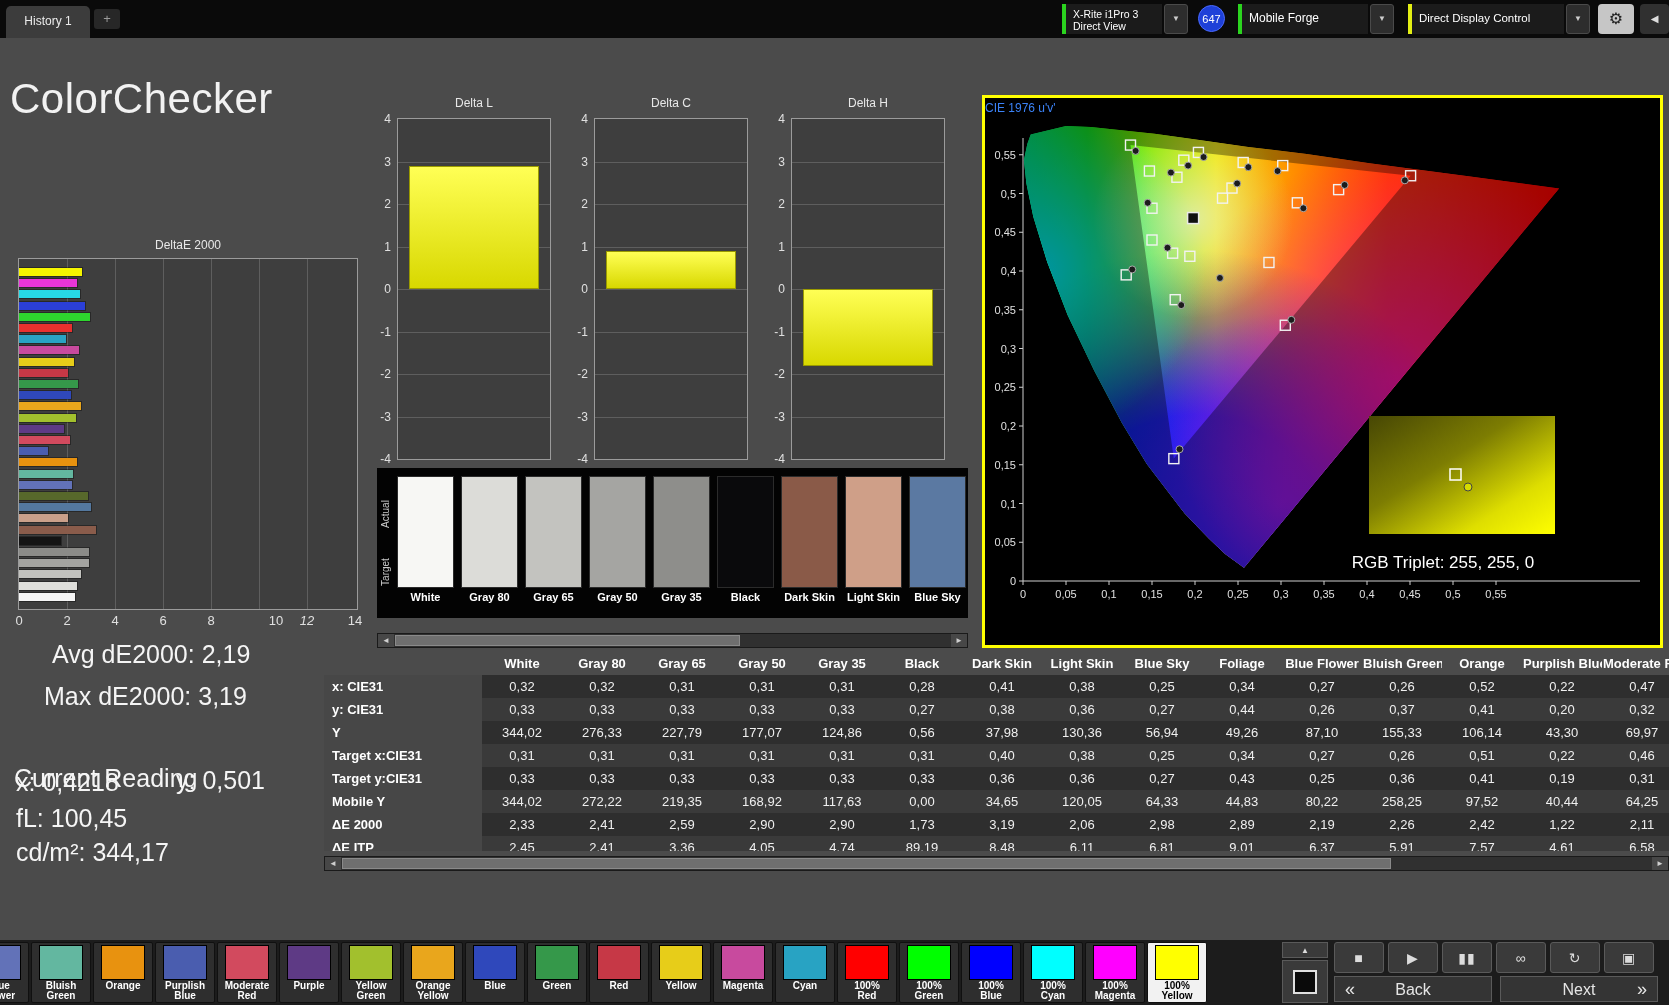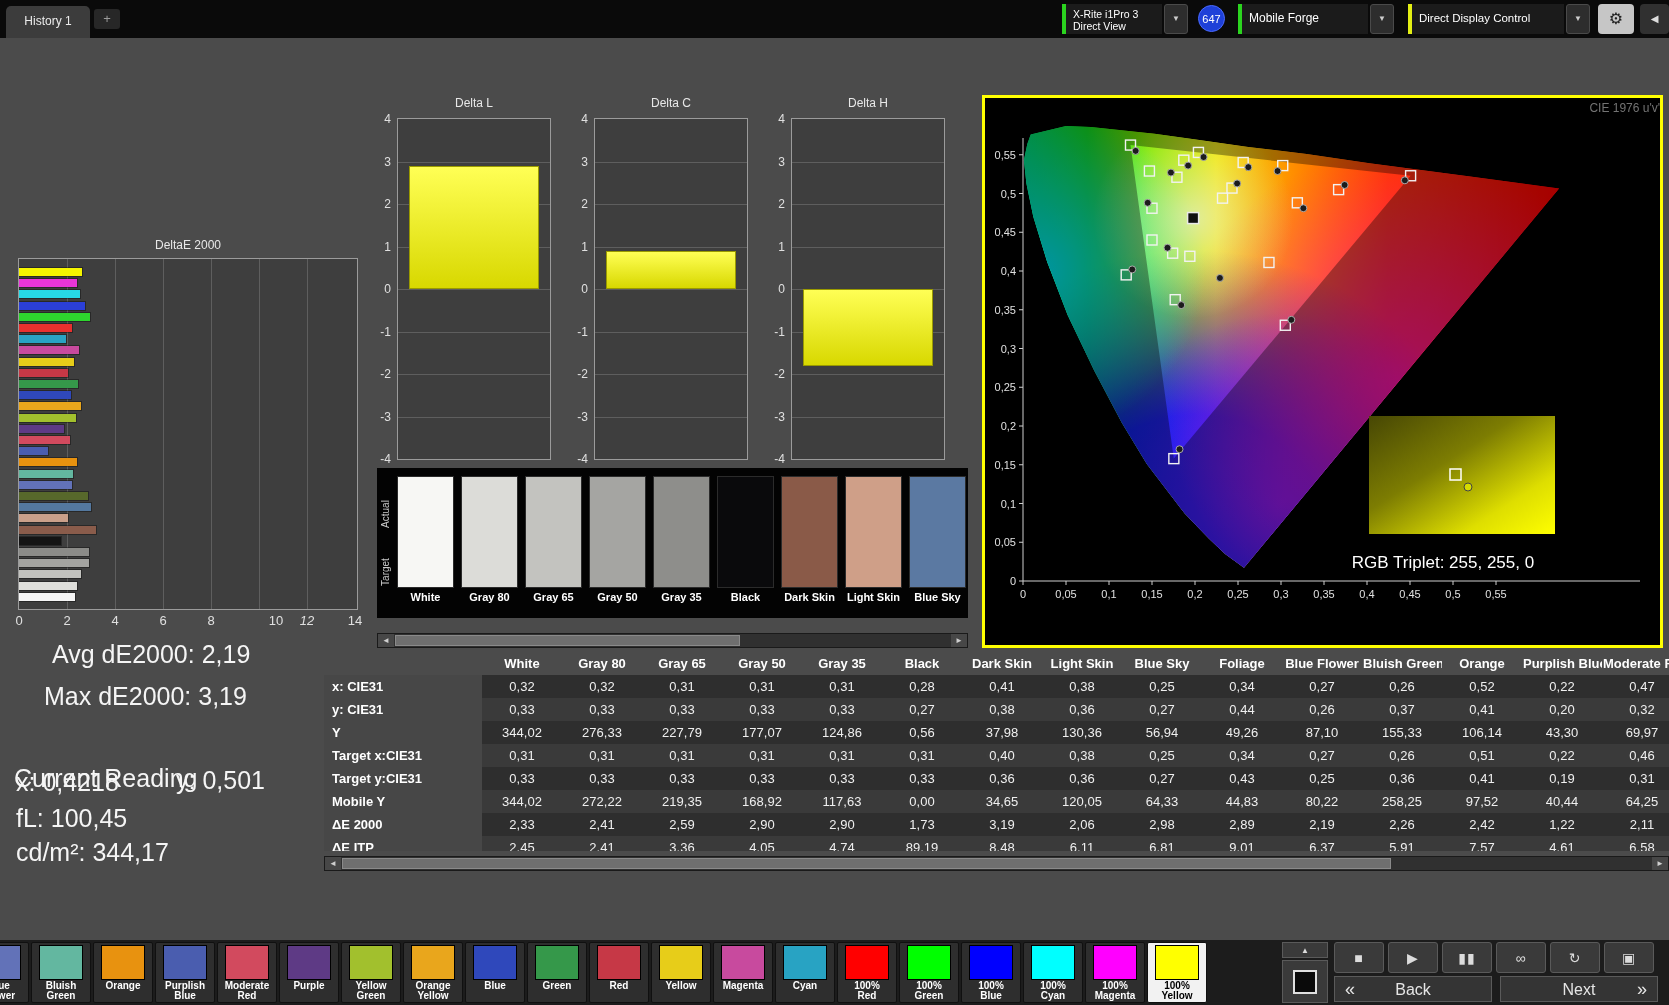--- a/index.html
+++ b/index.html
@@ -54,21 +54,21 @@
   .slabel{margin-top:3px;text-align:center;font-size:11px;font-weight:bold;color:#fff;white-space:nowrap}
   
   .sb{position:absolute;height:15px;background:#303030;border:1px solid #1a1a1a;box-sizing:border-box}
   .sbtn{position:absolute;top:0;width:16px;height:13px;background:#474747;color:#cfcfcf;font-size:8px;
        text-align:center;line-height:13px}
   .sbtn.l{left:0}.sbtn.r{right:0}
   .sthumb{position:absolute;top:1px;height:11px;background:#6f6f6f;border:1px solid #8a8a8a;box-sizing:border-box}
   
   .ciepanel{position:absolute;left:982px;top:95px;width:681px;height:553px;background:#000;
        border:3px solid #ffff00;box-sizing:border-box;overflow:hidden}
-  .cietitle{position:absolute;left:0;top:3px;width:100%;text-align:right;font-size:12px;color:#737373;z-index:2}
+  .cietitle{position:absolute;left:0;top:3px;width:100%;text-align:left;font-size:12px;color:#3b82f6;z-index:2}
   .ciepanel svg{position:absolute;left:0;top:0}
   
   .twrap{position:absolute;left:324px;top:651px;width:1345px;height:200px;overflow:hidden}
   table.mtable{border-collapse:collapse;table-layout:fixed;width:1358px;font-size:13px}
   .mtable th{font-weight:bold;color:#fff;height:22px;white-space:nowrap;overflow:hidden;text-align:center}
   .mtable td{height:21px;white-space:nowrap;overflow:hidden}
   .mtable tr.odd td{background:#2e2e2e}
   .mtable tr.even td{background:#3a3a3a}
   .mtable td.rlabel{background:#474747 !important;font-weight:bold;text-align:left;padding-left:8px;color:#fff}
   .mtable td.val{text-align:center;color:#efefef}
@@ -107,20 +107,21 @@
     <div class="arrowbtn" style="left:1164px">▼</div>
     <div class="badge">647</div>
     <div class="dd source">Mobile Forge</div>
     <div class="arrowbtn" style="left:1370px">▼</div>
     <div class="dd display">Direct Display Control</div>
     <div class="arrowbtn" style="left:1566px">▼</div>
     <div class="gearbtn"><span>⚙</span></div>
     <div class="collapsebtn"><span>◀</span></div>
   </div>
 
+  <div class="page-title">ColorChecker</div>
 
   <div class="dechart">
     <div class="de-title">DeltaE 2000</div>
     <div class="de-plot">
         <div class="vgrid" style="left: 48px;"></div>
         <div class="vgrid" style="left: 96px;"></div>
         <div class="vgrid" style="left: 144px;"></div>
         <div class="vgrid" style="left: 192px;"></div>
         <div class="vgrid" style="left: 240px;"></div>
         <div class="vgrid" style="left: 288px;"></div>

